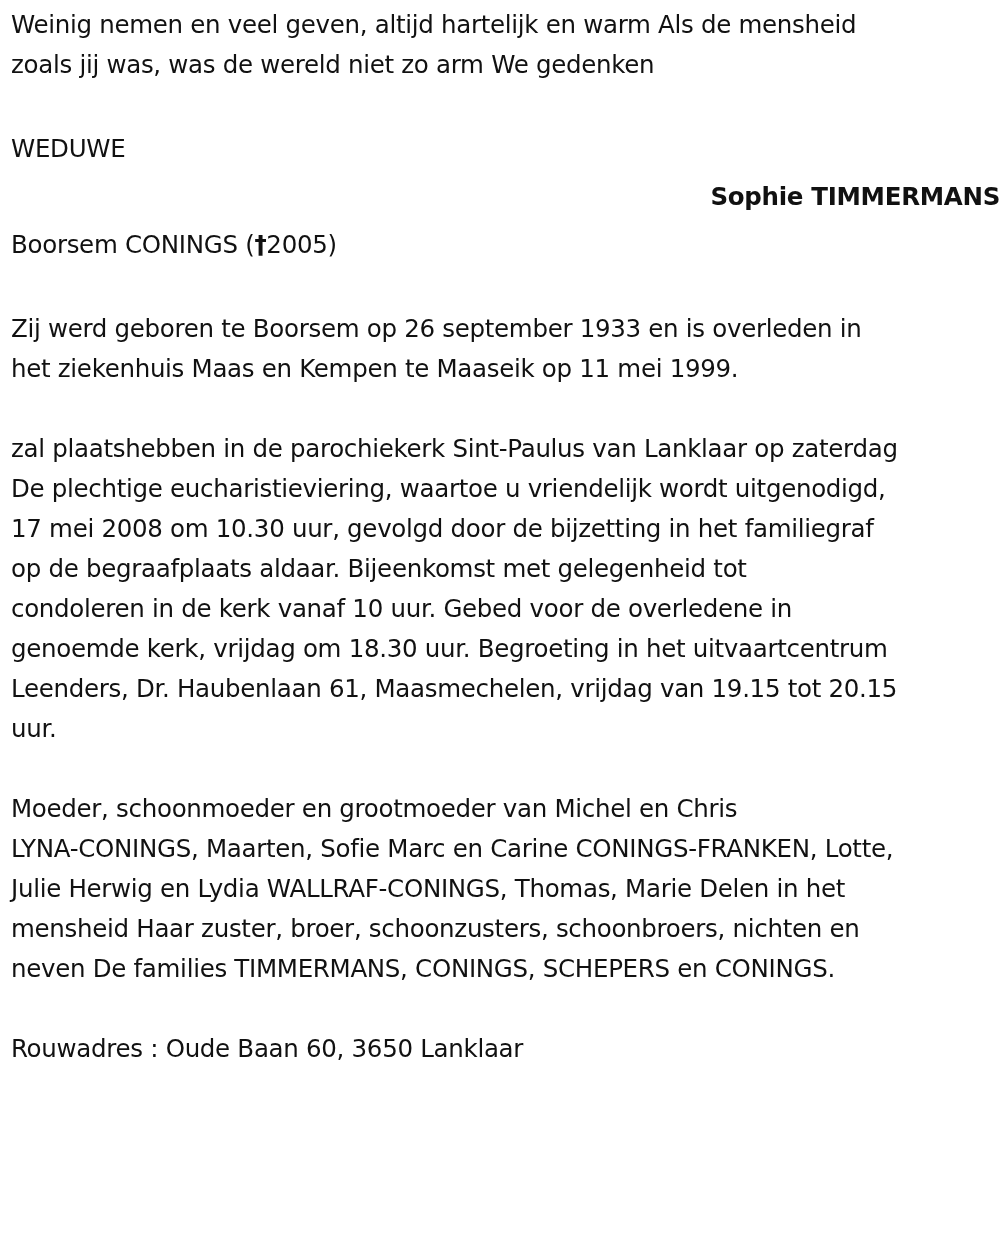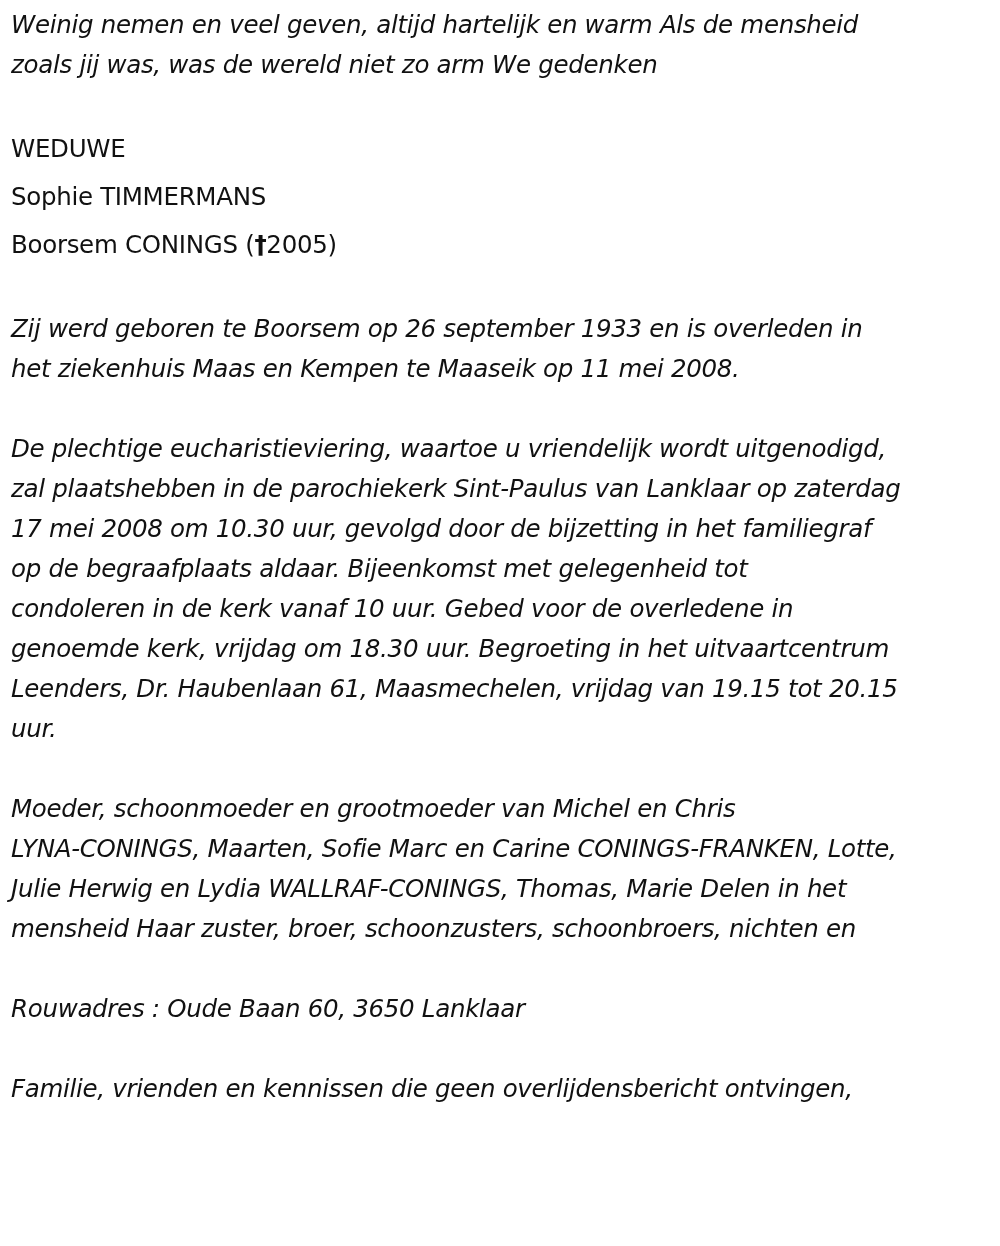--- a/index.html
+++ b/index.html
@@ -17,36 +17,36 @@
     .doc {
       position: relative;
       padding: 5px 0 0 11px;
       font-size: 24.5px;
       line-height: 40px;
       letter-spacing: -0.3px;
     }
     .para {
       margin: 0 0 40px 0;
       white-space: nowrap;
-      font-style: italic;
     }
     .line {
       display: block;
       height: 40px;
     }
     .header-block {
       margin: 0 0 40px 0;
     }
     .header-line {
       display: block;
       height: 48px;
       line-height: 48px;
     }
     .name {
-      font-weight: normal;
+      font-weight: bold;
+      text-align: right;
     }
     .cross {
       font-weight: bold;
     }
   </style>
 </head>
 <body>
 
 <div class="doc">
 
@@ -56,42 +56,42 @@
   </div>
 
   <div class="header-block">
     <span class="header-line">WEDUWE</span>
     <span class="header-line name">Sophie TIMMERMANS</span>
     <span class="header-line"><span>Boorsem CONINGS (</span><span class="cross">†</span><span>2005)</span></span>
   </div>
 
   <div class="para">
     <span class="line">Zij werd geboren te Boorsem op 26 september 1933 en is overleden in</span>
-    <span class="line">het ziekenhuis Maas en Kempen te Maaseik op 11 mei 2008.</span>
+    <span class="line">het ziekenhuis Maas en Kempen te Maaseik op 11 mei 1999.</span>
   </div>
 
   <div class="para">
+    <span class="line">zal plaatshebben in de parochiekerk Sint-Paulus van Lanklaar op zaterdag</span>
     <span class="line">De plechtige eucharistieviering, waartoe u vriendelijk wordt uitgenodigd,</span>
-    <span class="line">zal plaatshebben in de parochiekerk Sint-Paulus van Lanklaar op zaterdag</span>
     <span class="line">17 mei 2008 om 10.30 uur, gevolgd door de bijzetting in het familiegraf</span>
     <span class="line">op de begraafplaats aldaar. Bijeenkomst met gelegenheid tot</span>
     <span class="line">condoleren in de kerk vanaf 10 uur. Gebed voor de overledene in</span>
     <span class="line">genoemde kerk, vrijdag om 18.30 uur. Begroeting in het uitvaartcentrum</span>
     <span class="line">Leenders, Dr. Haubenlaan 61, Maasmechelen, vrijdag van 19.15 tot 20.15</span>
     <span class="line">uur.</span>
   </div>
 
   <div class="para">
     <span class="line">Moeder, schoonmoeder en grootmoeder van Michel en Chris</span>
     <span class="line">LYNA-CONINGS, Maarten, Sofie Marc en Carine CONINGS-FRANKEN, Lotte,</span>
     <span class="line">Julie Herwig en Lydia WALLRAF-CONINGS, Thomas, Marie Delen in het</span>
     <span class="line">mensheid Haar zuster, broer, schoonzusters, schoonbroers, nichten en</span>
+    <span class="line">neven De families TIMMERMANS, CONINGS, SCHEPERS en CONINGS.</span>
   </div>
 
   <div class="para">
     <span class="line">Rouwadres : Oude Baan 60, 3650 Lanklaar</span>
   </div>
 
   <div class="para">
-    <span class="line">Familie, vrienden en kennissen die geen overlijdensbericht ontvingen,</span>
   </div>
 
 </div>
 
 </body></html>

